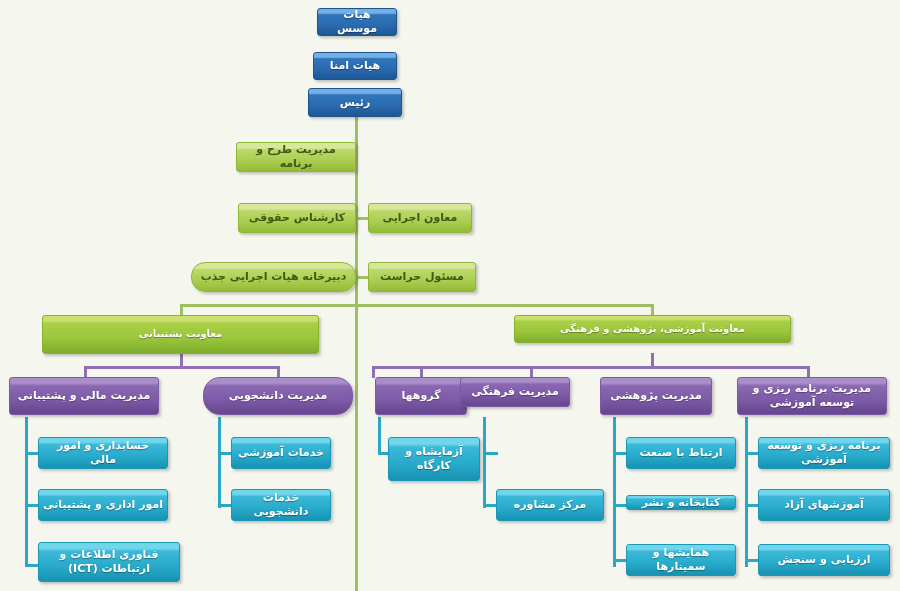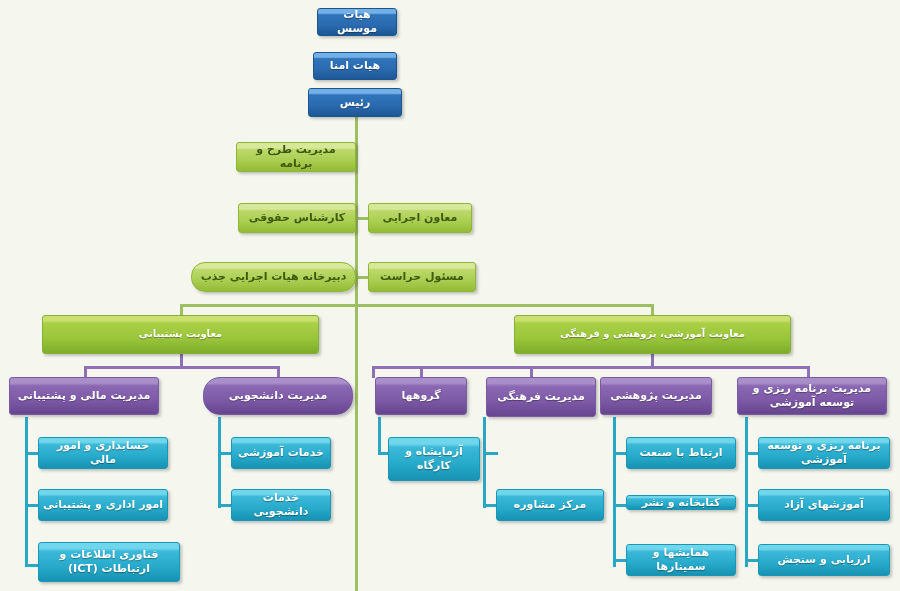--- a/index.html
+++ b/index.html
@@ -136,26 +136,26 @@
   <div class="node n-blue" style="left:313px;top:52px;width:84px;height:28px;">هیات امنا</div>
   <div class="node n-blue" style="left:308px;top:88px;width:94px;height:29px;">رئیس</div>
 
   <div class="node n-lgreen" style="left:236px;top:142px;width:120px;height:30px;">مدیریت طرح و برنامه</div>
   <div class="node n-lgreen" style="left:238px;top:203px;width:118px;height:30px;">کارشناس حقوقی</div>
   <div class="node n-lgreen" style="left:368px;top:203px;width:104px;height:30px;">معاون اجرایی</div>
   <div class="node n-lgreen" style="left:191px;top:262px;width:165px;height:30px;border-radius:14px;">دبیرخانه هیات اجرایی جذب</div>
   <div class="node n-lgreen" style="left:368px;top:262px;width:108px;height:30px;">مسئول حراست</div>
 
   <div class="node n-dgreen" style="left:42px;top:315px;width:277px;height:39px;">معاونت پشتیبانی</div>
-  <div class="node n-dgreen" style="left:514px;top:315px;width:277px;height:39px;">معاونت آموزشی، پژوهشی و فرهنگی</div>
+  <div class="node n-dgreen" style="left:514px;top:315px;width:277px;height:28px;">معاونت آموزشی، پژوهشی و فرهنگی</div>
 
   <div class="node n-purple" style="left:9px;top:377px;width:150px;height:38px;">مدیریت مالی و پشتیبانی</div>
   <div class="node n-purple" style="left:203px;top:377px;width:150px;height:38px;border-radius:17px;">مدیریت دانشجویی</div>
   <div class="node n-purple" style="left:375px;top:377px;width:92px;height:38px;">گروهها</div>
-  <div class="node n-purple" style="left:486px;top:377px;width:110px;height:40px;text-align:right;">مدیریت فرهنگی</div>
+  <div class="node n-purple" style="left:460px;top:377px;width:110px;height:30px;text-align:right;">مدیریت فرهنگی</div>
   <div class="node n-purple" style="left:600px;top:377px;width:112px;height:38px;">مدیریت پژوهشی</div>
   <div class="node n-purple" style="left:737px;top:377px;width:150px;height:38px;">مدیریت برنامه ریزی و توسعه آموزشی</div>
 
   <div class="node n-cyan" style="left:38px;top:437px;width:130px;height:32px;">حسابداری و امور مالی</div>
   <div class="node n-cyan" style="left:38px;top:489px;width:130px;height:32px;">امور اداری و پشتیبانی</div>
   <div class="node n-cyan" style="left:38px;top:542px;width:142px;height:40px;">فناوری اطلاعات و ارتباطات (ICT)</div>
 
   <div class="node n-cyan" style="left:231px;top:437px;width:100px;height:32px;">خدمات آموزشی</div>
   <div class="node n-cyan" style="left:231px;top:489px;width:100px;height:32px;">خدمات دانشجویی</div>
 

